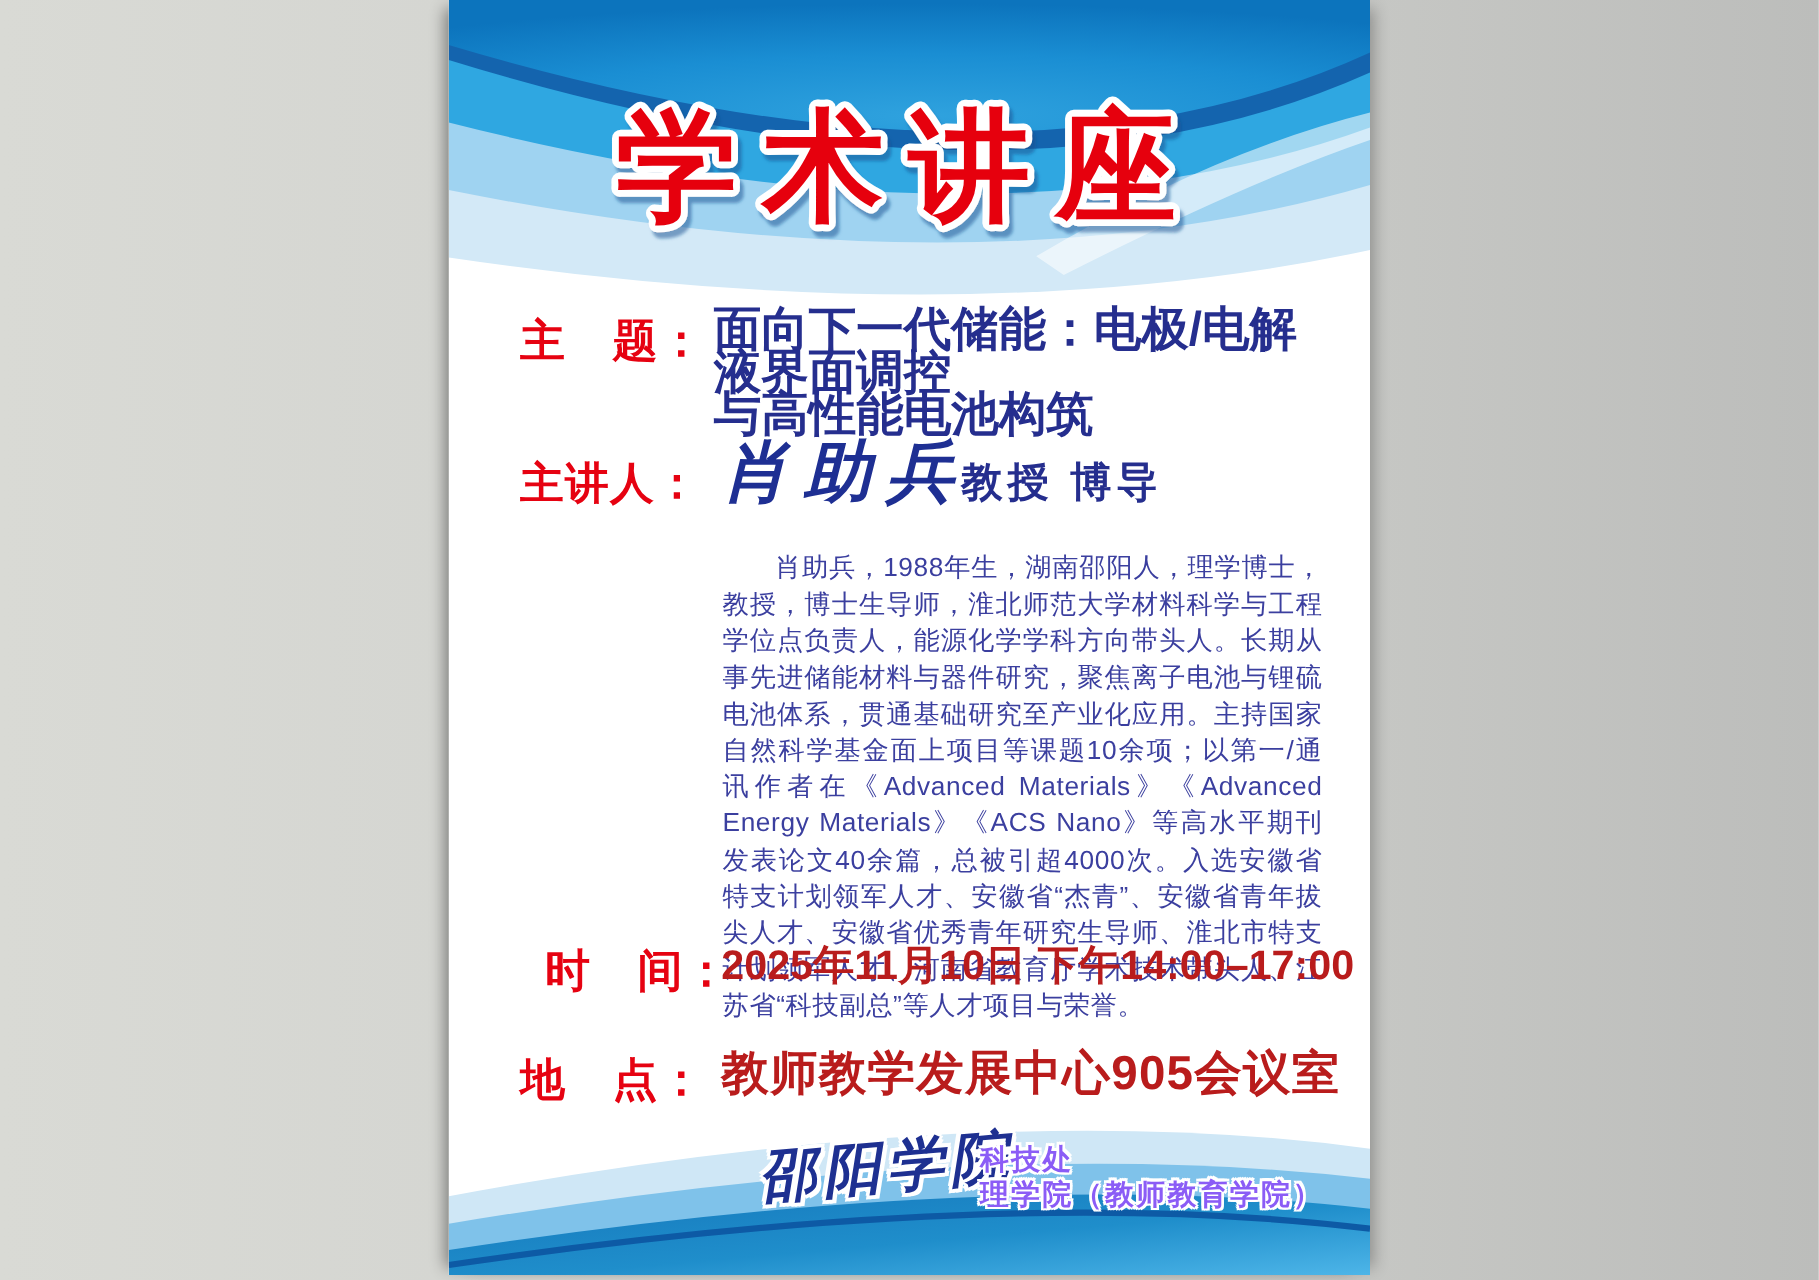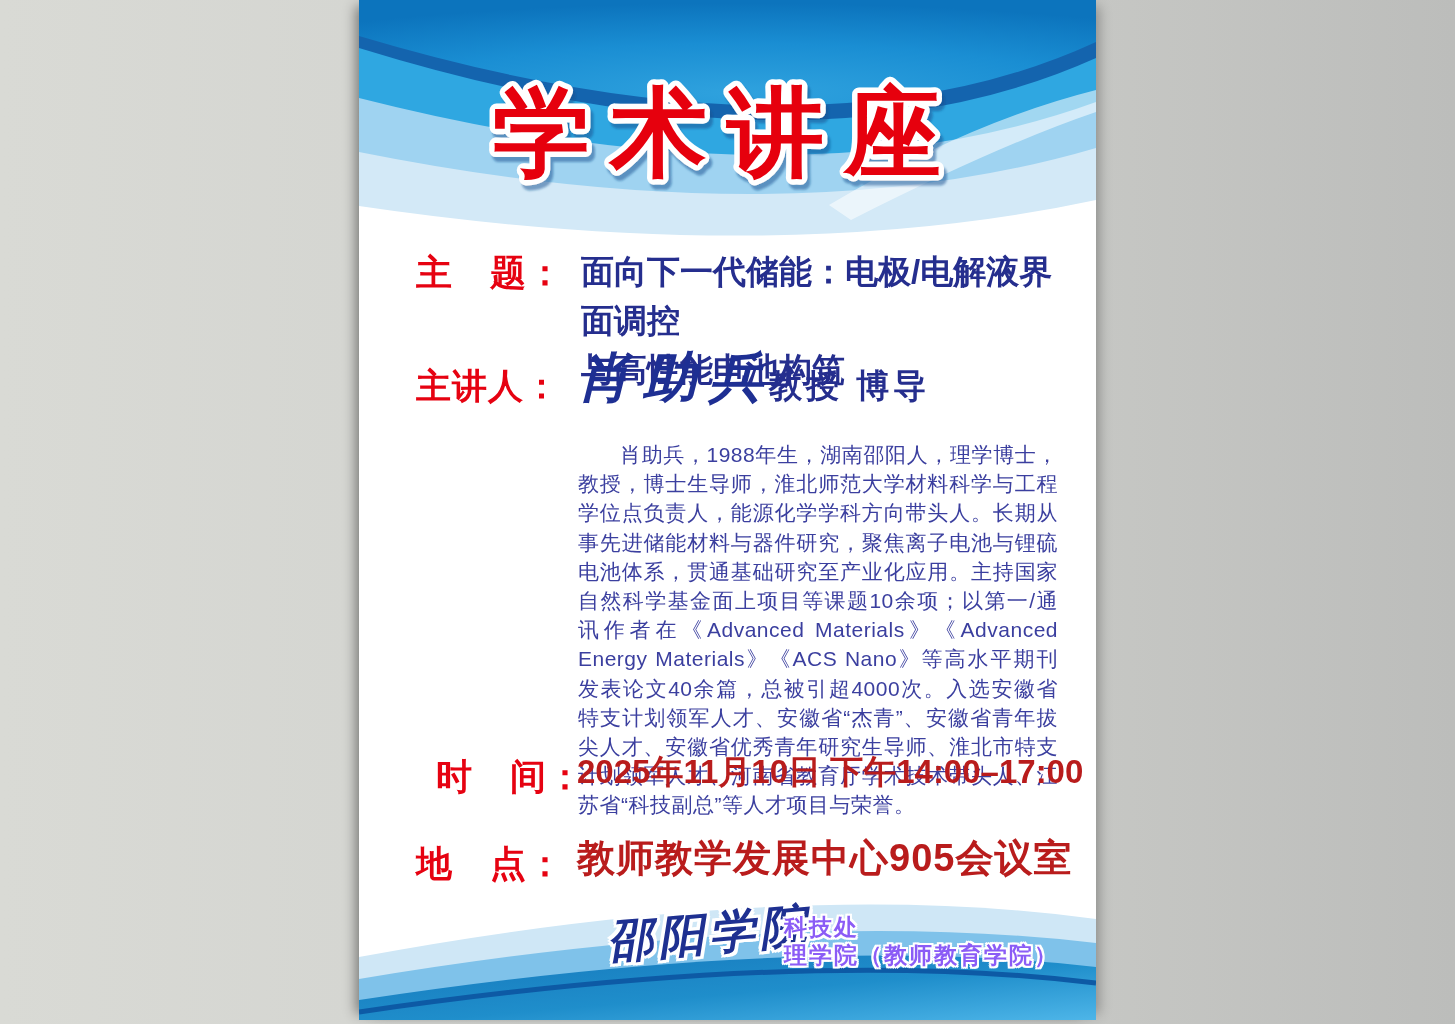--- a/index.html
+++ b/index.html
@@ -15,22 +15,22 @@
   }
   .header-waves,.title-svg{position:absolute;left:0;display:block;}
   .header-waves{top:0;width:737px;height:335px;}
   .title-svg{top:52px;width:737px;height:160px;}
   .content-row{position:absolute;left:0;width:737px;}
   .row-label{
     position:absolute;left:57px;color:#e60211;font-weight:900;font-size:36px;
     letter-spacing:1px;white-space:nowrap;
   }
   .topic-value{
-    position:absolute;left:222px;width:500px;color:#252e8e;font-weight:900;
-    font-size:33px;line-height:49px;letter-spacing:0px;
+    position:absolute;left:212px;width:500px;color:#252e8e;font-weight:900;
+    font-size:38px;line-height:34px;letter-spacing:0px;
   }
   .speaker-name{
     position:absolute;left:218px;top:342px;color:#1e2f93;font-weight:900;
     font-style:italic;font-size:54px;letter-spacing:12px;white-space:nowrap;
   }
   .speaker-titles{
     position:absolute;left:410px;top:364px;color:#252e8e;font-weight:900;
     font-size:33px;letter-spacing:4px;white-space:nowrap;
   }
   .bio{

